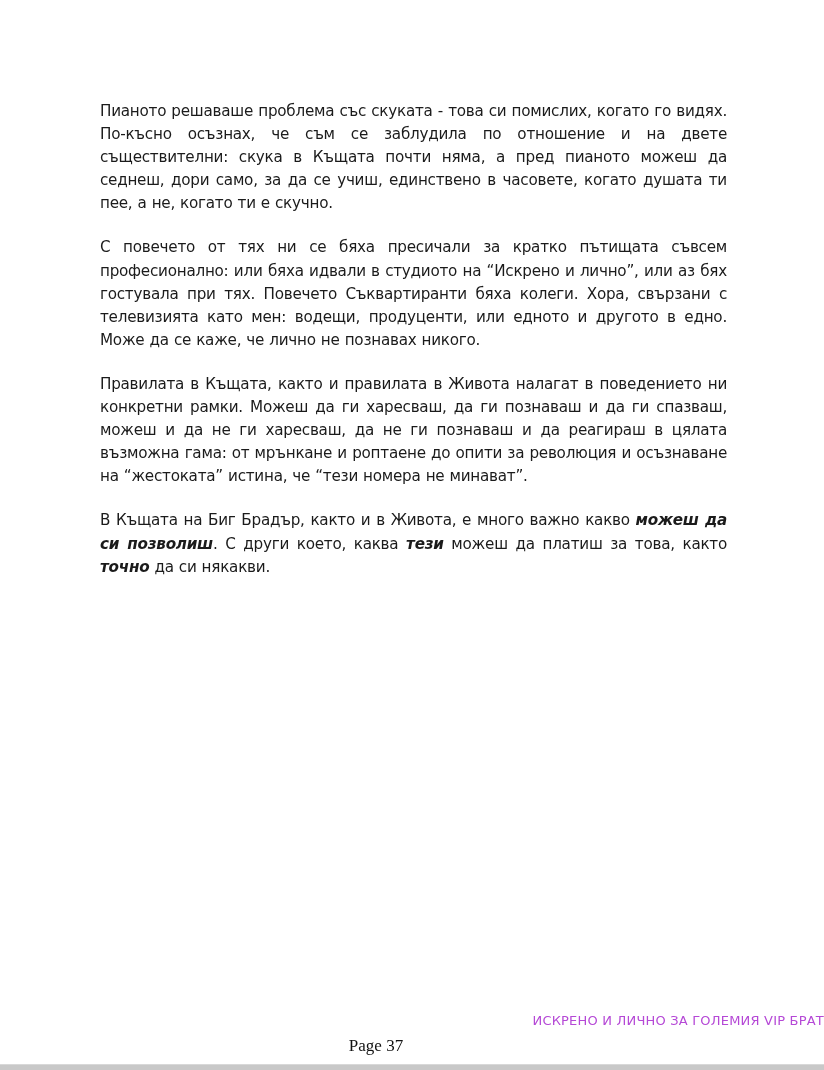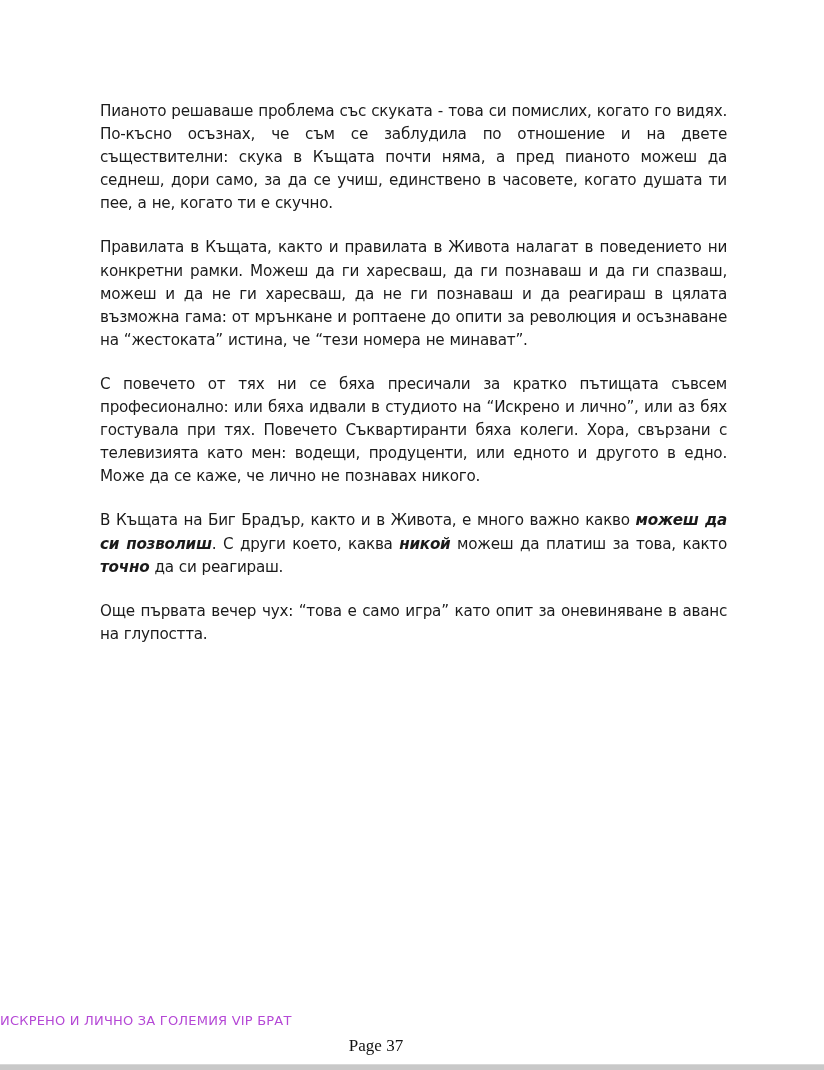--- a/index.html
+++ b/index.html
@@ -47,21 +47,21 @@
     }
     .em {
       font-weight: bold;
       font-style: italic;
     }
     .footer-title {
       position: absolute;
       left: 0;
       width: 824px;
       top: 1001px;
-      text-align: left;
+      text-align: right;
       font-family: "DejaVu Sans", sans-serif;
       font-size: 13px;
       letter-spacing: 0.2px;
       color: #b548d6;
     }
     .footer-page {
       position: absolute;
       left: 0;
       width: 752px;
       top: 1024px;
@@ -82,29 +82,28 @@
   </style>
 </head>
 <body>
 
 <div class="page">
   <div class="content">
 
     <p>Пианото решаваше проблема със скуката - това си помислих, когато го видях. По-късно осъзнах, че съм се заблудила по отношение и на двете съществителни: скука в Къщата почти няма, а пред пианото можеш да седнеш, дори само, за да се учиш, единствено в часовете, когато душата ти пее, а не, когато ти е скучно.</p>
 
 
+    <p>С повечето от тях ни се бяха пресичали за кратко пътищата съвсем професионално: или бяха идвали в студиото на “Искрено и лично”, или аз бях гостувала при тях. Повечето Съквартиранти бяха колеги. Хора, свързани с телевизията като мен: водещи, продуценти, или едното и другото в едно. Може да се каже, че лично не познавах никого.</p>
+
     <p>Правилата в Къщата, както и правилата в Живота налагат в поведението ни конкретни рамки. Можеш да ги харесваш, да ги познаваш и да ги спазваш, можеш и да не ги харесваш, да не ги познаваш и да реагираш в цялата възможна гама: от мрънкане и роптаене до опити за революция и осъзнаване на “жестоката” истина, че “тези номера не минават”.</p>
 
-    <p>С повечето от тях ни се бяха пресичали за кратко пътищата съвсем професионално: или бяха идвали в студиото на “Искрено и лично”, или аз бях гостувала при тях. Повечето Съквартиранти бяха колеги. Хора, свързани с телевизията като мен: водещи, продуценти, или едното и другото в едно. Може да се каже, че лично не познавах никого.</p>
+
+    <p><span>В Къщата на Биг Брадър, както и в Живота, е много важно какво </span><span class="em">можеш да си позволиш</span><span>. С други което, каква </span><span class="em">тези</span><span> можеш да платиш за това, както </span><span class="em">точно</span><span> да си някакви.</span></p>
 
 
-    <p><span>В Къщата на Биг Брадър, както и в Живота, е много важно какво </span><span class="em">можеш да си позволиш</span><span>. С други което, каква </span><span class="em">никой</span><span> можеш да платиш за това, както </span><span class="em">точно</span><span> да си реагираш.</span></p>
-
-
-    <p>Още първата вечер чух: “това е само игра” като опит за оневиняване в аванс на глупостта.</p>
 
   </div>
 
   <div class="footer-title">ИСКРЕНО И ЛИЧНО ЗА ГОЛЕМИЯ VIP БРАТ</div>
   <div class="footer-page">Page 37</div>
 </div>
 
 <div class="bottom-bar"></div>
 
 </body></html>

